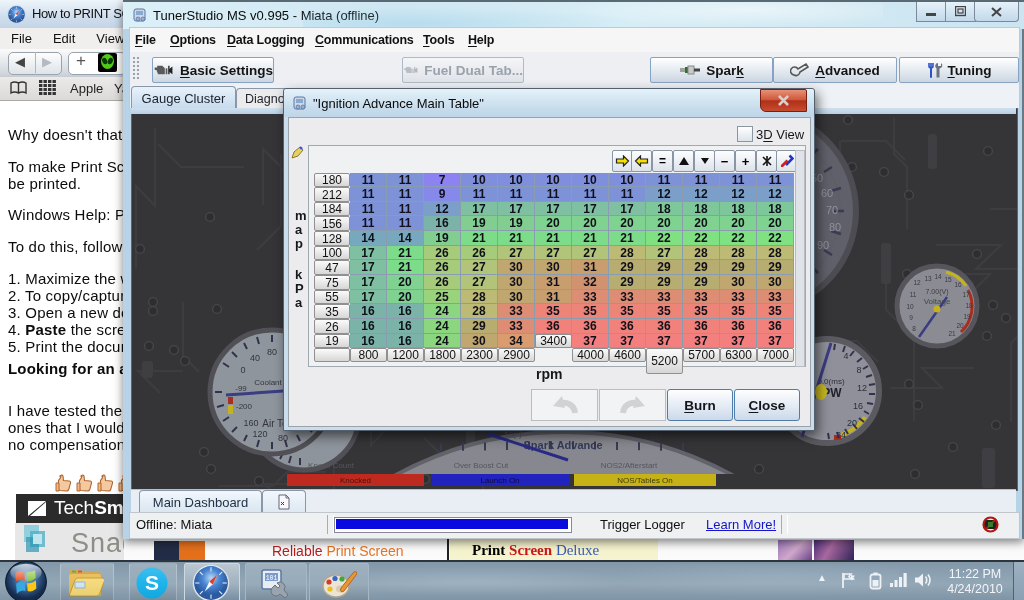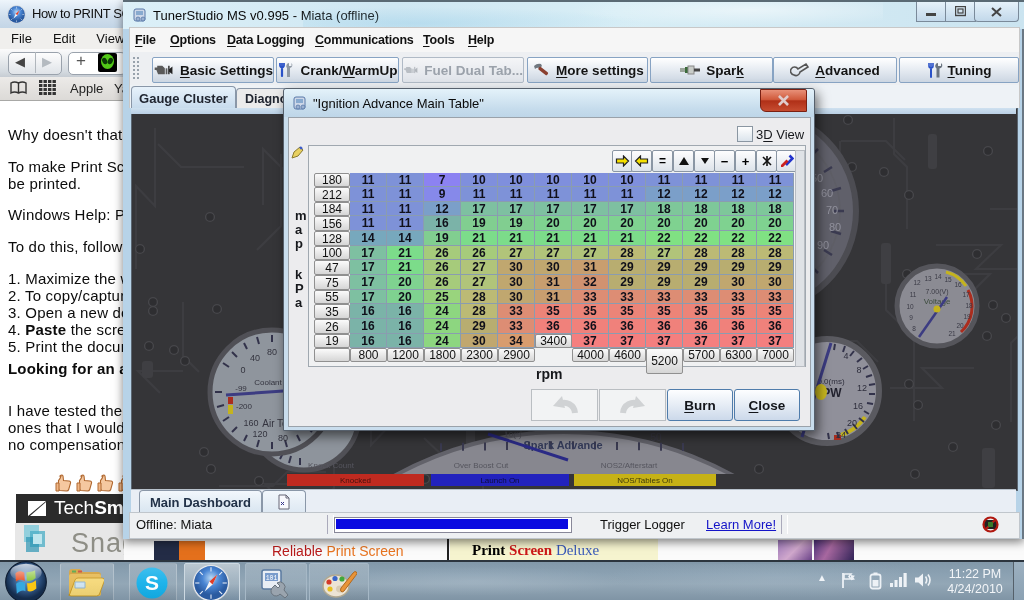--- a/index.html
+++ b/index.html
@@ -11,21 +11,21 @@
 .cap{position:absolute;border:1px solid #9aa2ac;border-radius:5px;background:linear-gradient(#fdfdfd,#dfe3e8);}
 .btxt{position:absolute;font-size:15px;color:#0c0c0c;white-space:nowrap;letter-spacing:.2px}
 #ts{left:123px;top:0;width:901px;height:539px;background:#b7d3e8;box-shadow:0 3px 9px rgba(0,0,0,.5);border-right:2px solid #6a7884;box-sizing:border-box}
 .tstitle{left:0;top:0;width:901px;height:27px;background:linear-gradient(100deg,#dcf0f8,#cfe7f2 30%,#d8eef6 55%,#cbe4f0);border-top:2px solid #5a6a74;}
 .tsmenu{left:6px;top:27px;width:889px;height:25px;background:#f6f6f6;border:1px solid #c8c8c8;border-bottom:1px solid #d8d8d8;}
 .tsmenu span{font-size:12.5px;font-weight:bold;color:#111;letter-spacing:-0.2px}
 .tstool{left:6px;top:52px;width:889px;height:33px;background:#edeff2;border-left:1px solid #c8c8c8;border-right:1px solid #c8c8c8;}
 .tbtn{position:absolute;top:5px;height:24px;background:linear-gradient(#ffffff,#e8edf3 45%,#ccd6e2);border:1px solid #87a3c3;border-radius:2px;font-size:13.5px;font-weight:bold;color:#141414;text-align:center;display:flex;align-items:center;justify-content:center;gap:5px;white-space:nowrap}
 .tbtn.dis{color:#9ba2ab;border-color:#b0bac6;background:linear-gradient(#f4f5f7,#dfe3e9);}
 .u{text-decoration:underline;text-underline-offset:2px;}
-.tab{position:absolute;font-size:13px;font-weight:bold;color:#202530;border:1px solid #8a97a8;border-bottom:none;border-radius:4px 4px 0 0;display:flex;align-items:center;justify-content:center;text-align:center;}
+.tab{position:absolute;font-size:13px;font-weight:normal;color:#202530;border:1px solid #8a97a8;border-bottom:none;border-radius:4px 4px 0 0;display:flex;align-items:center;justify-content:center;text-align:center;}
 #dash{left:8px;top:108px;width:885px;height:381px;background:#353538;border:1px solid #5a6570;overflow:hidden;}
 .btab{left:8px;top:489px;width:885px;height:23px;background:#e9eef5;border-top:1px solid #b8c2cc;}
 .statusbar{left:6px;top:512px;width:889px;height:25px;background:#eef0f2;border:1px solid #c0c6cc;font-size:13px;color:#111;}
 #dlg{left:283px;top:88px;width:530px;height:341px;background:#c9dded;box-shadow:3px 5px 12px rgba(0,0,0,.55);border:1px solid #56606c;border-radius:3px 3px 0 0;}
 .dtitle{left:0;top:0;width:530px;height:28px;background:linear-gradient(#e4f2fa,#c6dcec 70%,#bed6e8);border-radius:3px 3px 0 0;}
 .dcontent{left:4px;top:28px;width:521px;height:308px;background:#ececee;border:1px solid #9aa2aa;}
 .rh,.ch{position:absolute;background:linear-gradient(#fbfbfb,#d6d6d6);border:1px solid #909090;border-radius:2px;font-size:12px;color:#111;display:flex;align-items:center;justify-content:center;box-sizing:border-box;}
 .tc{position:absolute;border-right:1px solid #8a9cb0;border-bottom:1px solid #8a9cb0;font-size:12px;font-weight:bold;color:#10101a;display:flex;align-items:center;justify-content:center;box-sizing:border-box;}
 .ico{position:absolute;width:19px;height:20px;background:linear-gradient(#fdfdfe,#dde3ea);border:1px solid #8a96a4;border-radius:2px;display:flex;align-items:center;justify-content:center;}
 .nbtn{position:absolute;top:300px;height:30px;background:linear-gradient(#fdfeff,#e8eef6 45%,#ccd9ea);border:1px solid #4f7cab;border-radius:3px;font-size:13.5px;font-weight:bold;color:#13151a;display:flex;align-items:center;justify-content:center;}
@@ -212,43 +212,28 @@
     <div class="abs" style="left:2px;top:4px;width:9px;height:25px;background-image:radial-gradient(circle,#98a2ac 1px,rgba(0,0,0,0) 1.3px);background-size:4px 4px"></div>
     <div class="tbtn" style="left:22px;width:120px">
           <svg width="26" height="16" viewBox="0 0 26 16">
             <path d="M2 5 h3 v-2 h6 l3 3 v7 h-8 l-2 -5 h-2 z" fill="#5a5a5a"></path>
             <path d="M15 6 h2 v7 h-2 z" fill="#5a5a5a"></path>
             <path d="M19 7 l4 -3 v9 l-4 -3 z" fill="#222"></path>
             <rect x="18" y="3" width="1.6" height="10" fill="#222"></rect>
           </svg>
           <span><span class="u">B</span>asic Settings</span>
         </div>
-    <div class="tbtn" style="left:146px;width:121px">
-          <svg width="18" height="18" viewBox="0 0 18 18">
-            <path d="M5 2 v5 M3 2 v2.5 a2 2 0 0 0 4 0 V2" stroke="#2a52c8" stroke-width="1.8" fill="none"></path>
-            <rect x="3.9" y="7" width="2.2" height="9" rx="1" fill="#2a52c8"></rect>
-            <path d="M12 2 a3 3 0 0 0 -2 5 l0 9 h3 l0 -9 a3 3 0 0 0 1.5 -5 l0 3 h-2.5 z" fill="#8e98a4"></path>
-          </svg>
-          <span>Crank/<span class="u">W</span>armUp</span>
-        </div>
     <div class="tbtn dis" style="left:272px;width:120px">
           <svg width="26" height="16" viewBox="0 0 26 16">
             <path d="M2 5 h3 v-2 h6 l3 3 v7 h-8 l-2 -5 h-2 z" fill="#b9bec4"></path>
             <path d="M15 6 h2 v7 h-2 z" fill="#b9bec4"></path>
             <path d="M19 7 l4 -3 v9 l-4 -3 z" fill="#b0b5bb"></path>
             <rect x="18" y="3" width="1.6" height="10" fill="#b0b5bb"></rect>
           </svg>
           <span>Fuel Dual Tab...</span>
-        </div>
-    <div class="tbtn" style="left:397px;width:119px">
-          <svg width="20" height="16" viewBox="0 0 20 16">
-            <path d="M3 4 q3 -3 7 -2 l1 2 -2 2 q-3 -1 -5 1 z" fill="#707880"></path>
-            <rect x="8.5" y="4.5" width="11" height="3.4" rx="1.2" transform="rotate(38 9 5)" fill="#8a4030"></rect>
-          </svg>
-          <span><span class="u">M</span>ore settings</span>
         </div>
     <div class="tbtn" style="left:520px;width:121px">
           <svg width="22" height="12" viewBox="0 0 22 12">
             <rect x="1" y="4" width="5" height="4" fill="#9aa49a"></rect>
             <rect x="6" y="3" width="3" height="6" fill="#3a6a3a"></rect>
             <rect x="9" y="2" width="6" height="8" fill="#c8ccc8" stroke="#888"></rect>
             <rect x="15" y="4.5" width="6" height="3" fill="#444"></rect>
           </svg>
           <span>Spar<span class="u">k</span></span>
         </div>

